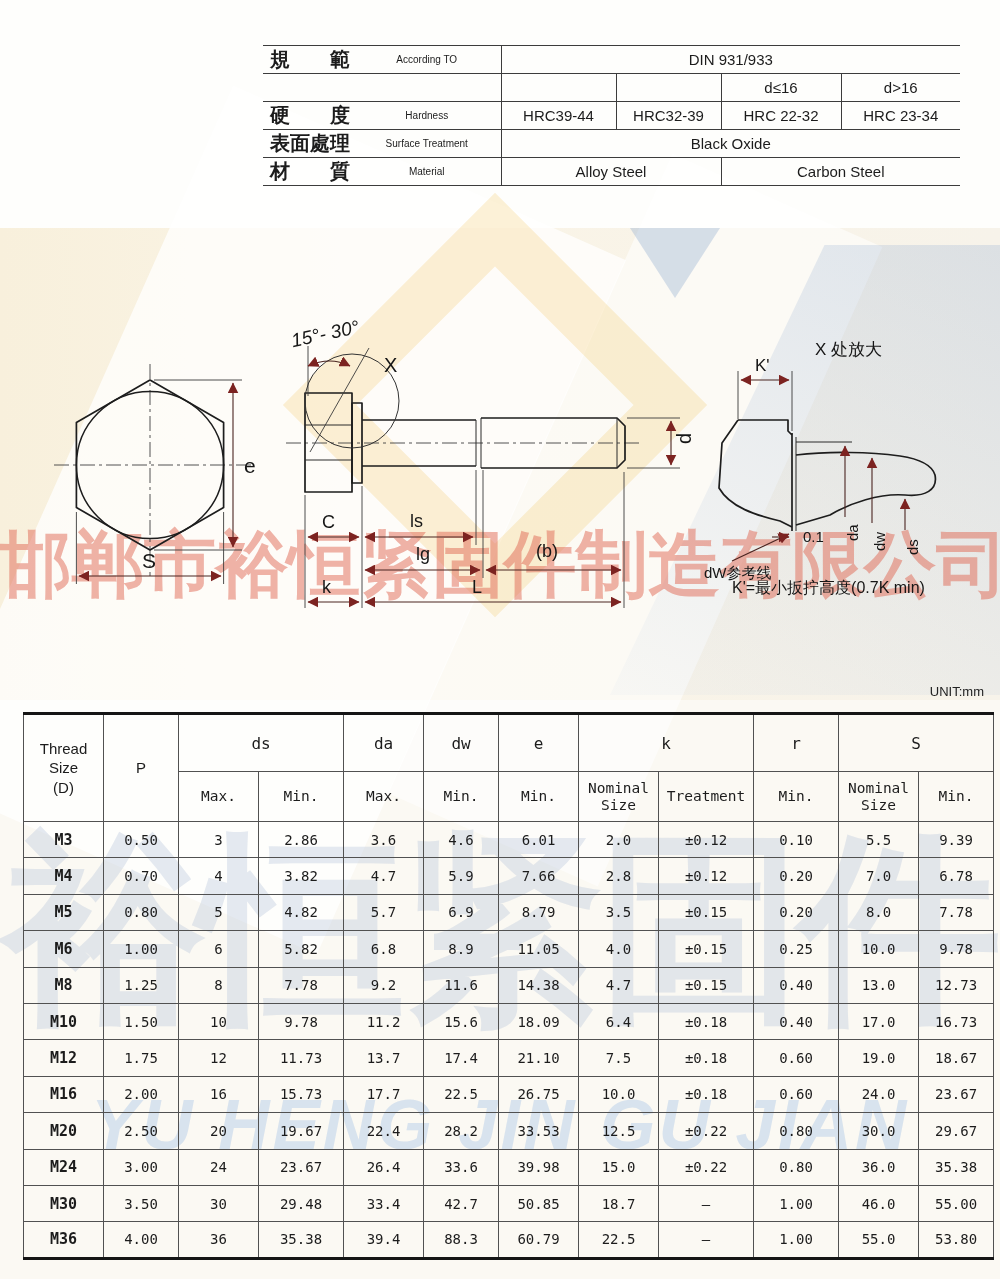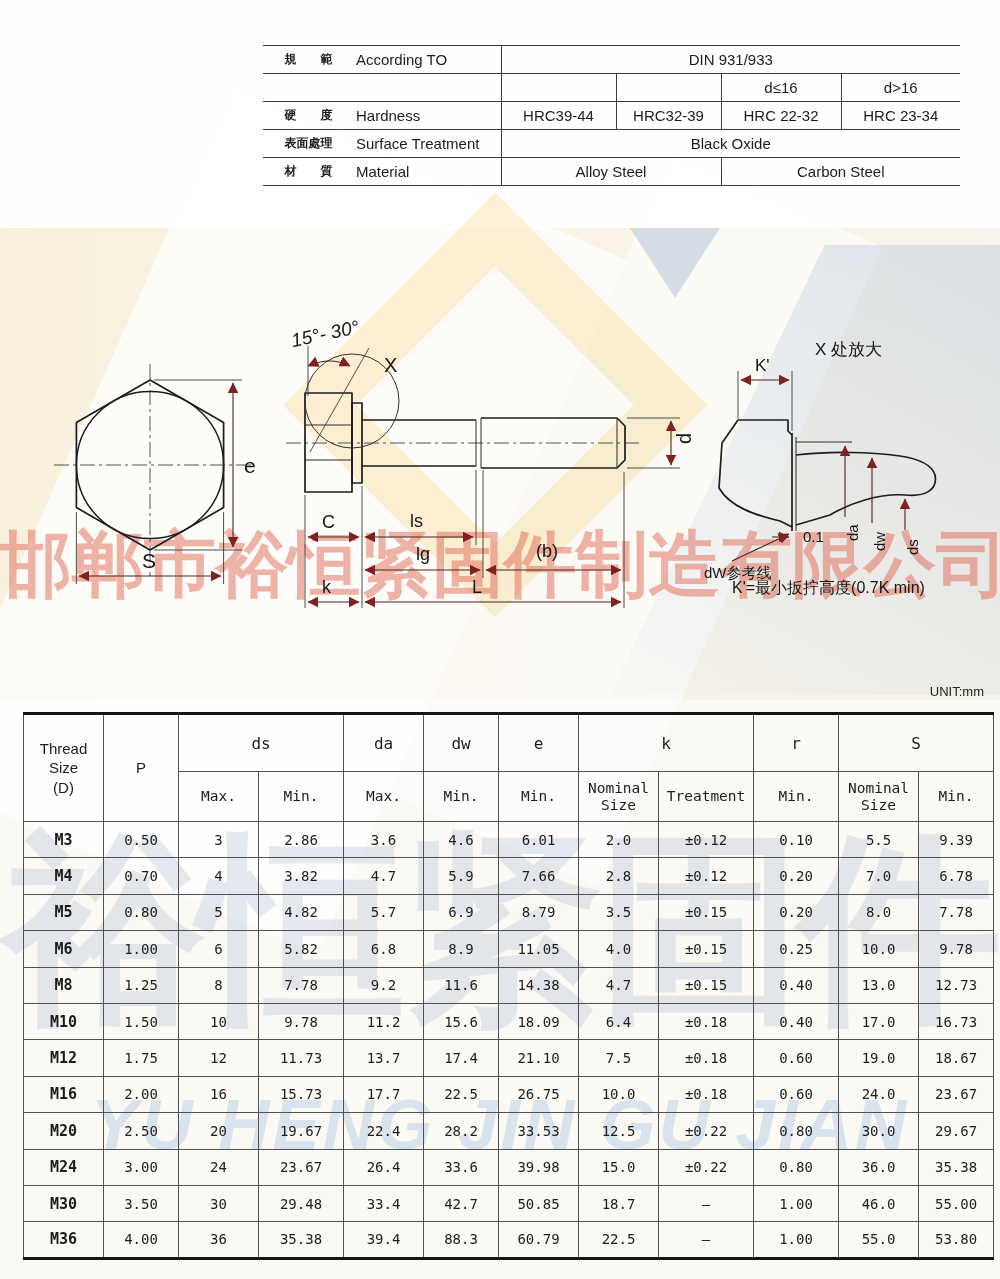--- a/index.html
+++ b/index.html
@@ -36,22 +36,22 @@
   .wm-red { top:521px; font-size:72px; line-height:1.2; color:rgba(224,104,84,.50); letter-spacing:0; }
   .wm-gray-cn { top:812px; font-size:203px; line-height:1.15; color:rgba(178,194,216,.34); letter-spacing:-4px; }
   .wm-blue-en { top:1086px; font-size:71px; line-height:1.1; color:rgba(178,202,232,.48); letter-spacing:3px;font-style:italic; }
 
   
   .spec-table { position:absolute; left:263px; top:45px; z-index:2;
     border-collapse:collapse; table-layout:fixed; }
   .spec-table td { height:28px; vertical-align:middle; text-align:center;
     border-top:1.5px solid #3c3c3c; border-bottom:1.5px solid #3c3c3c;
     font-size:15px; padding:0 3px; background:transparent; }
-  .spec-table td.lbl-cn { text-align:center; font-weight:bold; font-size:12px; padding-left:4px; }
-  .spec-table td.lbl-en { text-align:left; font-size:15px; }
+  .spec-table td.lbl-cn { text-align:right; font-weight:bold; font-size:20px; padding-left:4px; }
+  .spec-table td.lbl-en { text-align:center; font-size:10px; }
   .spec-table td.val { border-left:1.4px solid #3c3c3c; }
 
   
   .drawing { position:absolute; z-index:2; }
   #front-view { left:50px; top:360px; }
   #side-view  { left:280px; top:300px; }
   #detail-view{ left:700px; top:325px; }
   svg text { fill:#161616; font-family:"Liberation Sans", sans-serif; }
   .outline { stroke:#1d1d1d; stroke-width:1.7; fill:none; stroke-linejoin:round; }
   .thin    { stroke:#2a2a2a; stroke-width:1; fill:none; }

